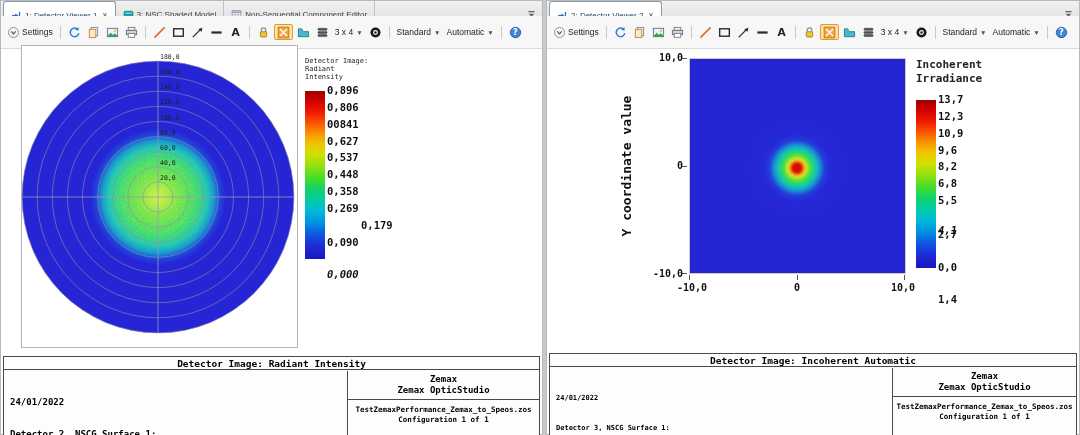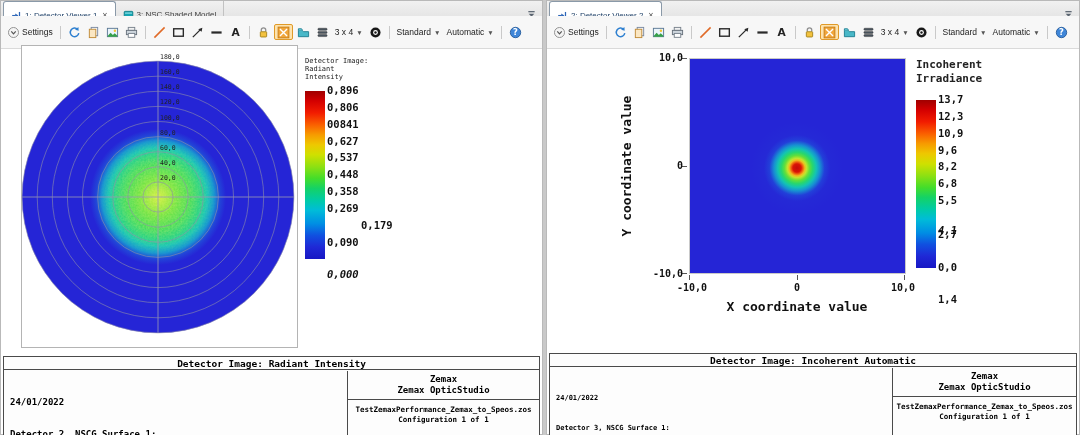--- a/index.html
+++ b/index.html
@@ -168,20 +168,26 @@
           <use href="#ic-dock"></use>
         </svg>
       <span>1: Detector Viewer 1</span>
       <span class="close">×</span>
     </div>
     <div class="tab">
       <svg class="tab-ic">
           <use href="#ic-shaded"></use>
         </svg>
       <span>3: NSC Shaded Model</span>
+    </div>
+    <div class="tab">
+      <svg class="tab-ic">
+          <use href="#ic-editor"></use>
+        </svg>
+      <span>Non-Sequential Component Editor</span>
     </div>
     <div class="tab-overflow">
       <svg>
           <use href="#ic-overflow"></use>
         </svg>
     </div>
   </div>
 
   <div class="toolbar">
     <div class="tbtn">
@@ -523,21 +529,20 @@
   <div class="tickmark" style="left:135px; top:272px; width:5px; height:1px;"></div>
   <div class="ytick" style="left:94px; top:51px;">10,0</div>
   <div class="ytick" style="left:94px; top:159px;">0</div>
   <div class="ytick" style="left:94px; top:267px;">-10,0</div>
   <div class="tickmark" style="left:142px; top:274px; width:1px; height:5px;"></div>
   <div class="tickmark" style="left:250px; top:274px; width:1px; height:5px;"></div>
   <div class="tickmark" style="left:357px; top:274px; width:1px; height:5px;"></div>
   <div class="xtick" style="left:145px; top:281px;">-10,0</div>
   <div class="xtick" style="left:250px; top:281px;">0</div>
   <div class="xtick" style="left:356px; top:281px;">10,0</div>
-  <div class="axis-label" style="left:250px; top:298px; transform:translateX(-50%);">X coordinate value</div>
   <div class="axis-label" style="left:79px; top:165px; transform:translate(-50%,-50%) rotate(-90deg);">Y coordinate value</div>
 
   <div class="cbar-title" style="left:369px; top:57px; font-size:11px; line-height:13.5px; font-weight:bold;">Incoherent
 Irradiance</div>
   <div class="cbar" style="left:369px; top:99px;"></div>
   <div class="cbar-label" style="left:391px; top:93px;">13,7</div>
   <div class="cbar-label" style="left:391px; top:110px;">12,3</div>
   <div class="cbar-label" style="left:391px; top:127px;">10,9</div>
   <div class="cbar-label" style="left:391px; top:144px;">9,6</div>
   <div class="cbar-label" style="left:391px; top:160px;">8,2</div>

